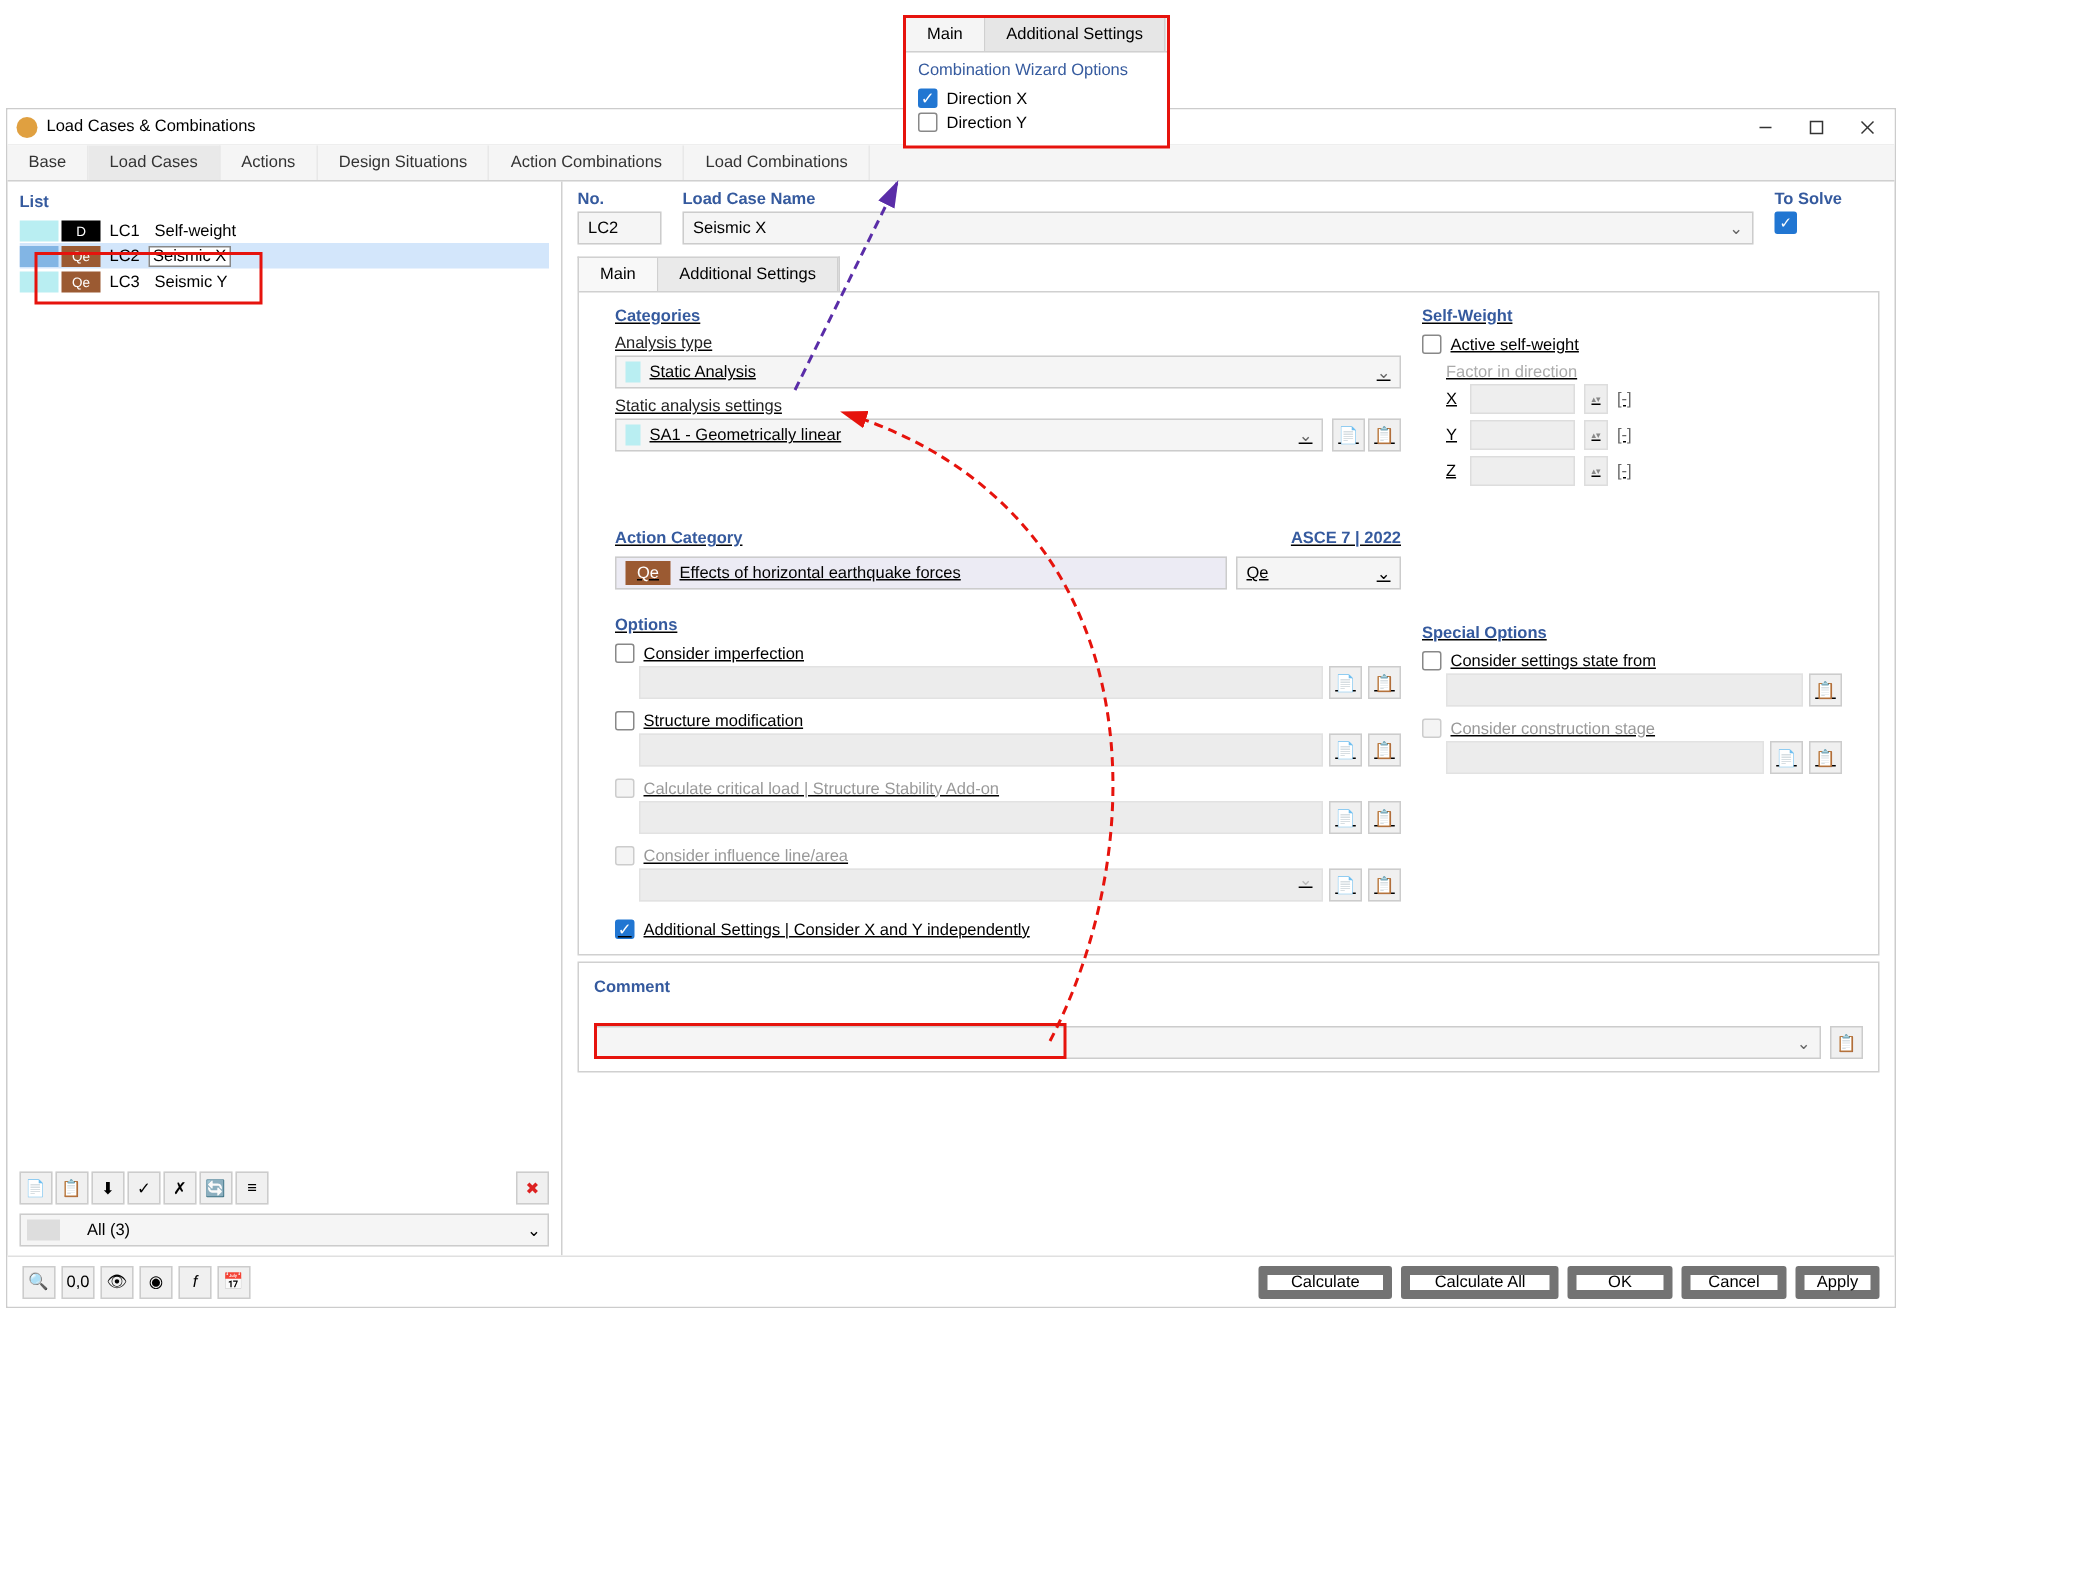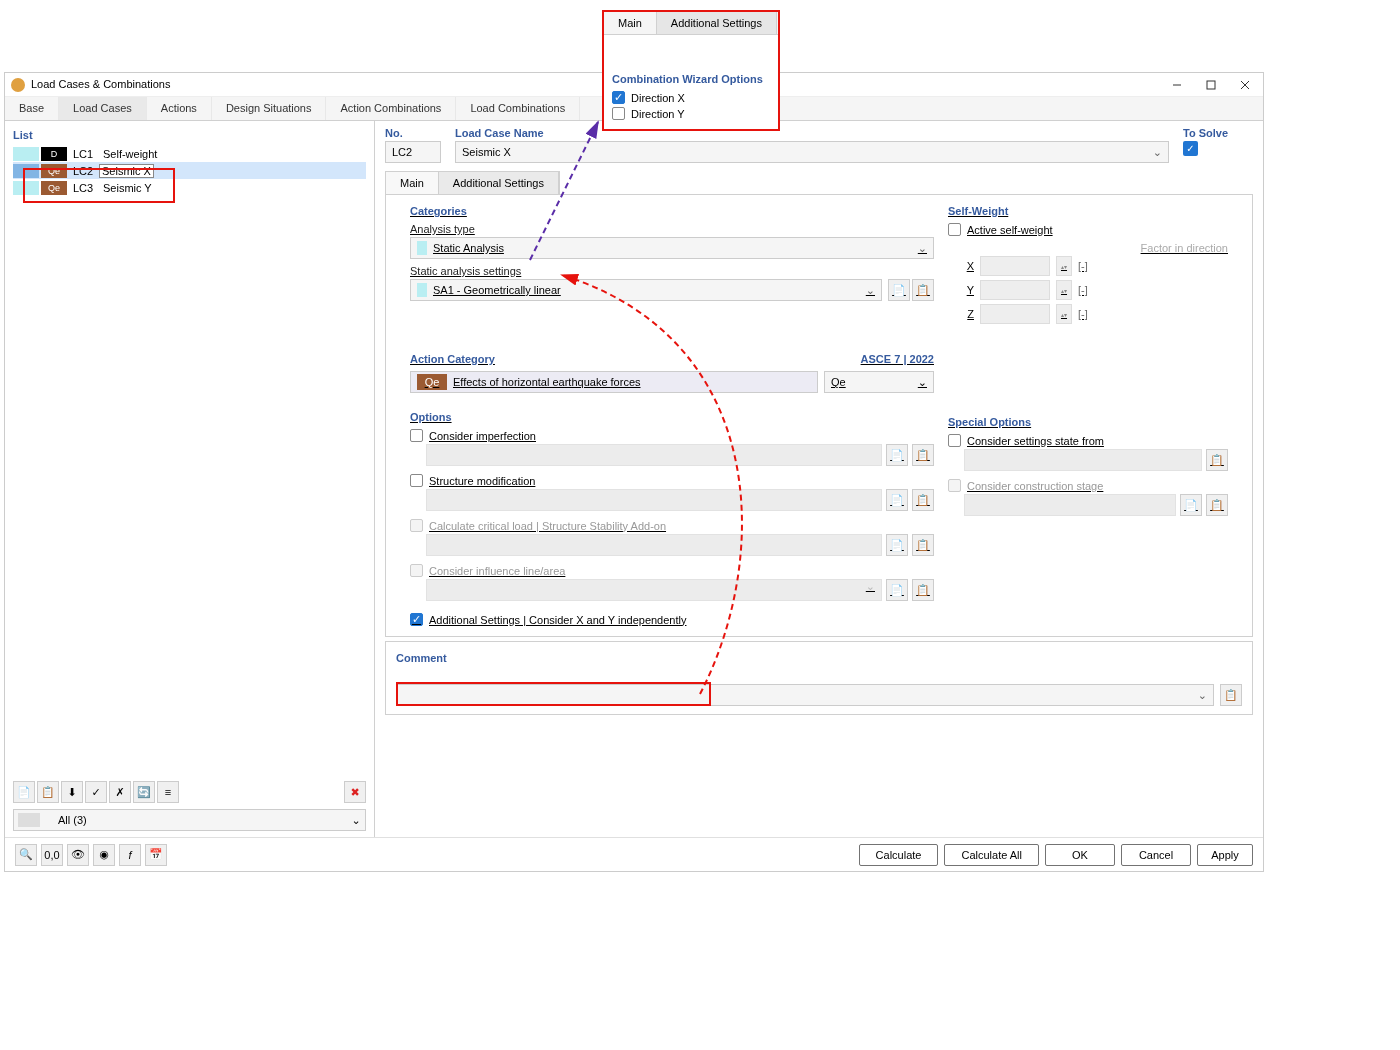--- a/index.html
+++ b/index.html
@@ -77,45 +77,45 @@
 .ref-label { margin-left: auto; color: #355a9e; font-weight: 600; }
 
 .check-row { display: flex; align-items: center; gap: 6px; margin: 6px 0 2px 0; }
 .chk { width: 13px; height: 13px; border: 1px solid #888; border-radius: 2px; display: flex; align-items: center; justify-content: center; }
 .chk.checked { background: #2176d2; border-color: #2176d2; color: #fff; }
 .chk.disabled { border-color: #ccc; background: #f4f4f4; }
 .check-label.disabled { color: #999; }
 .sub-input { height: 22px; border: 1px solid #e2e2e2; background: #ececec; flex: 1; }
 .sub-row { display: flex; gap: 4px; align-items: center; margin-left: 16px; margin-bottom: 8px; }
 
-.factor-tbl { margin-left: 16px; text-align: right; }
+.factor-tbl { margin-left: 16px; }
 .factor-row { display: flex; align-items: center; gap: 6px; margin-bottom: 4px; }
 .factor-lbl { width: 10px; color: #000; }
 .factor-input { width: 70px; height: 20px; border: 1px solid #ddd; background: #eee; }
 .factor-stepper { width: 16px; height: 20px; border: 1px solid #ddd; background: #eee; display: flex; flex-direction: column; font-size: 6px; align-items: center; justify-content: center; color: #888; }
 .factor-unit { color: #666; }
 
 
 .comment-row { border: 1px solid #d0d0d0; padding: 8px 10px; margin-top: 4px; display: flex; align-items: center; gap: 6px; }
 .comment-input { flex: 1; height: 22px; border: 1px solid #ccc; background: #f5f5f5; display: flex; align-items: center; }
 .comment-input .dd { margin-left: auto; padding-right: 6px; color: #666; }
 
 
 .footer { position: absolute; bottom: 0; left: 0; right: 0; height: 34px; background: #fff; border-top: 1px solid #e0e0e0; display: flex; align-items: center; padding: 0 10px; }
 .footer-left { display: flex; gap: 4px; }
 .footer-right { margin-left: auto; display: flex; gap: 6px; }
-.footer-btn { height: 22px; padding: 0 16px; border: 1px solid #737373; background: #fff; border-radius: 2px; display: flex; align-items: center; }
+.footer-btn { height: 22px; padding: 0 16px; border: 6px solid #737373; background: #fff; border-radius: 2px; display: flex; align-items: center; }
 
 
 .popup { position: absolute; top: 10px; left: 602px; width: 178px; border: 2px solid #e6130d; background: #fff; }
 .popup-tabs { display: flex; border-bottom: 1px solid #d0d0d0; background: #f5f5f5; }
 .popup-tab { padding: 5px 14px; border-right: 1px solid #d0d0d0; }
 .popup-tab.active { background: #e6e6e6; }
 .popup-body { padding: 6px 8px; }
-.popup-title { color: #355a9e; font-weight: 700; margin-bottom: 6px; margin-top: 32px; }
+.popup-title { color: #355a9e; font-weight: 400; margin-bottom: 6px; }
 .popup-check { display: flex; gap: 6px; align-items: center; margin: 3px 0; }
 
 
 .overlay { position: absolute; top: 0; left: 0; width: 1400px; height: 1050px; pointer-events: none; }
 
 
 .redbox { position: absolute; border: 2px solid #e6130d; pointer-events: none; }
 #redbox-opt { top: 682px; left: 396px; width: 315px; height: 24px; }
 
 .disabled-text { color: #aaa; }

